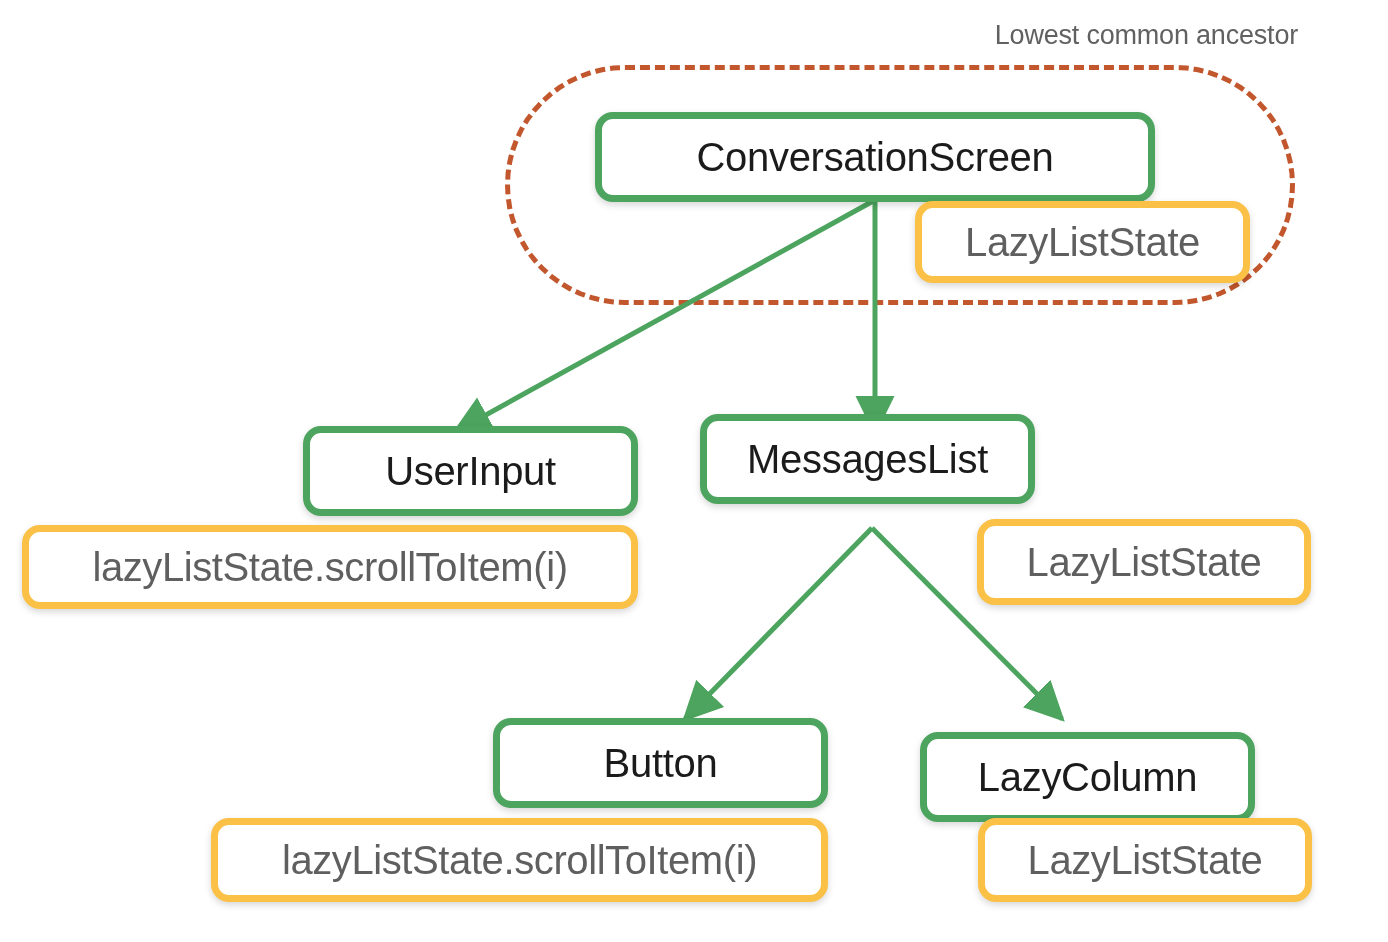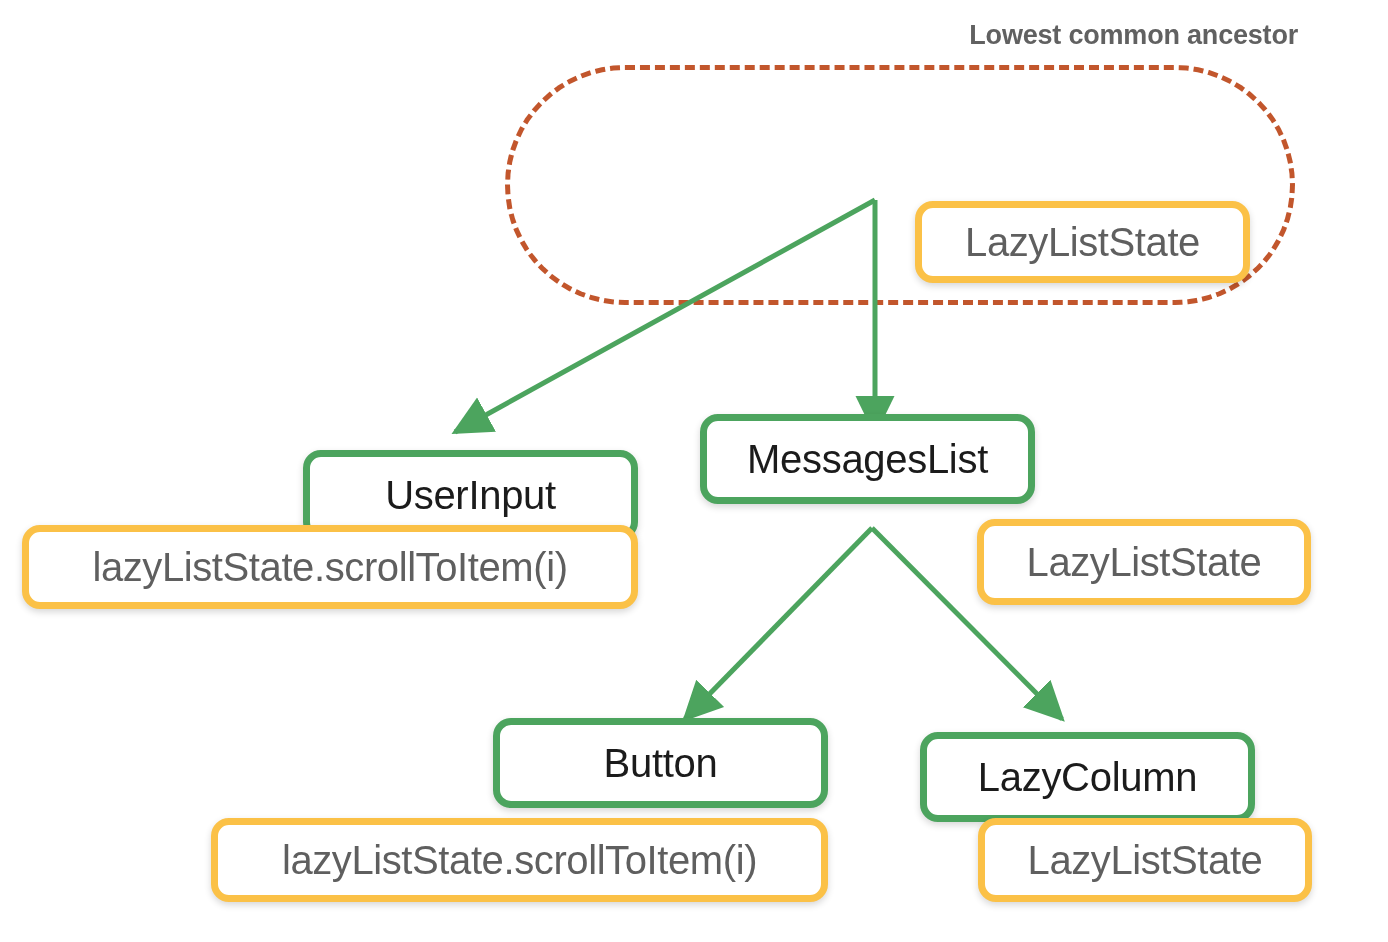--- a/index.html
+++ b/index.html
@@ -29,21 +29,21 @@
     border: 5px dashed #C2562C;
     border-radius: 120px;
     box-sizing: border-box;
     z-index: 1;
   }
   .lca-caption {
     position: absolute;
     right: 90px;
     top: 20px;
     font-size: 27px;
-    font-weight: bold;
+    font-weight: normal;
     color: #616161;
     letter-spacing: -0.2px;
     white-space: nowrap;
     z-index: 6;
   }
 
   
   #edges {
     position: absolute;
     left: 0;
@@ -94,21 +94,21 @@
     color: #5f5f5f;
     line-height: 1;
     white-space: nowrap;
     letter-spacing: -0.4px;
   }
 
   
   #node-conversationscreen { left: 595px;  top: 112px; width: 560px; height: 90px; }
   #badge-conversationscreen { left: 915px; top: 201px; width: 335px; height: 82px; }
 
-  #node-userinput     { left: 303px; top: 450px; width: 335px; height: 90px; }
+  #node-userinput     { left: 303px; top: 426px; width: 335px; height: 90px; }
   #node-messageslist  { left: 700px; top: 414px; width: 335px; height: 90px; }
   #badge-userinput    { left: 22px;  top: 525px; width: 616px; height: 84px; }
   #badge-messageslist { left: 977px; top: 519px; width: 334px; height: 86px; }
 
   #node-button        { left: 493px; top: 718px; width: 335px; height: 90px; }
   #node-lazycolumn    { left: 920px; top: 725px; width: 335px; height: 90px; margin-top: 7px; }
   #badge-button       { left: 211px; top: 818px; width: 617px; height: 84px; }
   #badge-lazycolumn   { left: 978px; top: 818px; width: 334px; height: 84px; }
 </style>
 </head>
@@ -128,20 +128,23 @@
 
     <line x1="875" y1="200" x2="455" y2="432" stroke="#4CA45E" stroke-width="5" marker-end="url(#arrowhead)"></line>
 
     <line x1="875" y1="200" x2="875" y2="432" stroke="#4CA45E" stroke-width="5" marker-end="url(#arrowhead)"></line>
 
     <line x1="872" y1="528" x2="685" y2="719" stroke="#4CA45E" stroke-width="5" marker-end="url(#arrowhead)"></line>
 
     <line x1="872" y1="528" x2="1062" y2="719" stroke="#4CA45E" stroke-width="5" marker-end="url(#arrowhead)"></line>
   </svg>
 
+  <div class="node" id="node-conversationscreen">
+    <span class="node-label">ConversationScreen</span>
+  </div>
   <div class="badge" id="badge-conversationscreen">
     <span class="badge-label">LazyListState</span>
   </div>
 
   <div class="node" id="node-userinput">
     <span class="node-label">UserInput</span>
   </div>
   <div class="node" id="node-messageslist">
     <span class="node-label">MessagesList</span>
   </div>

